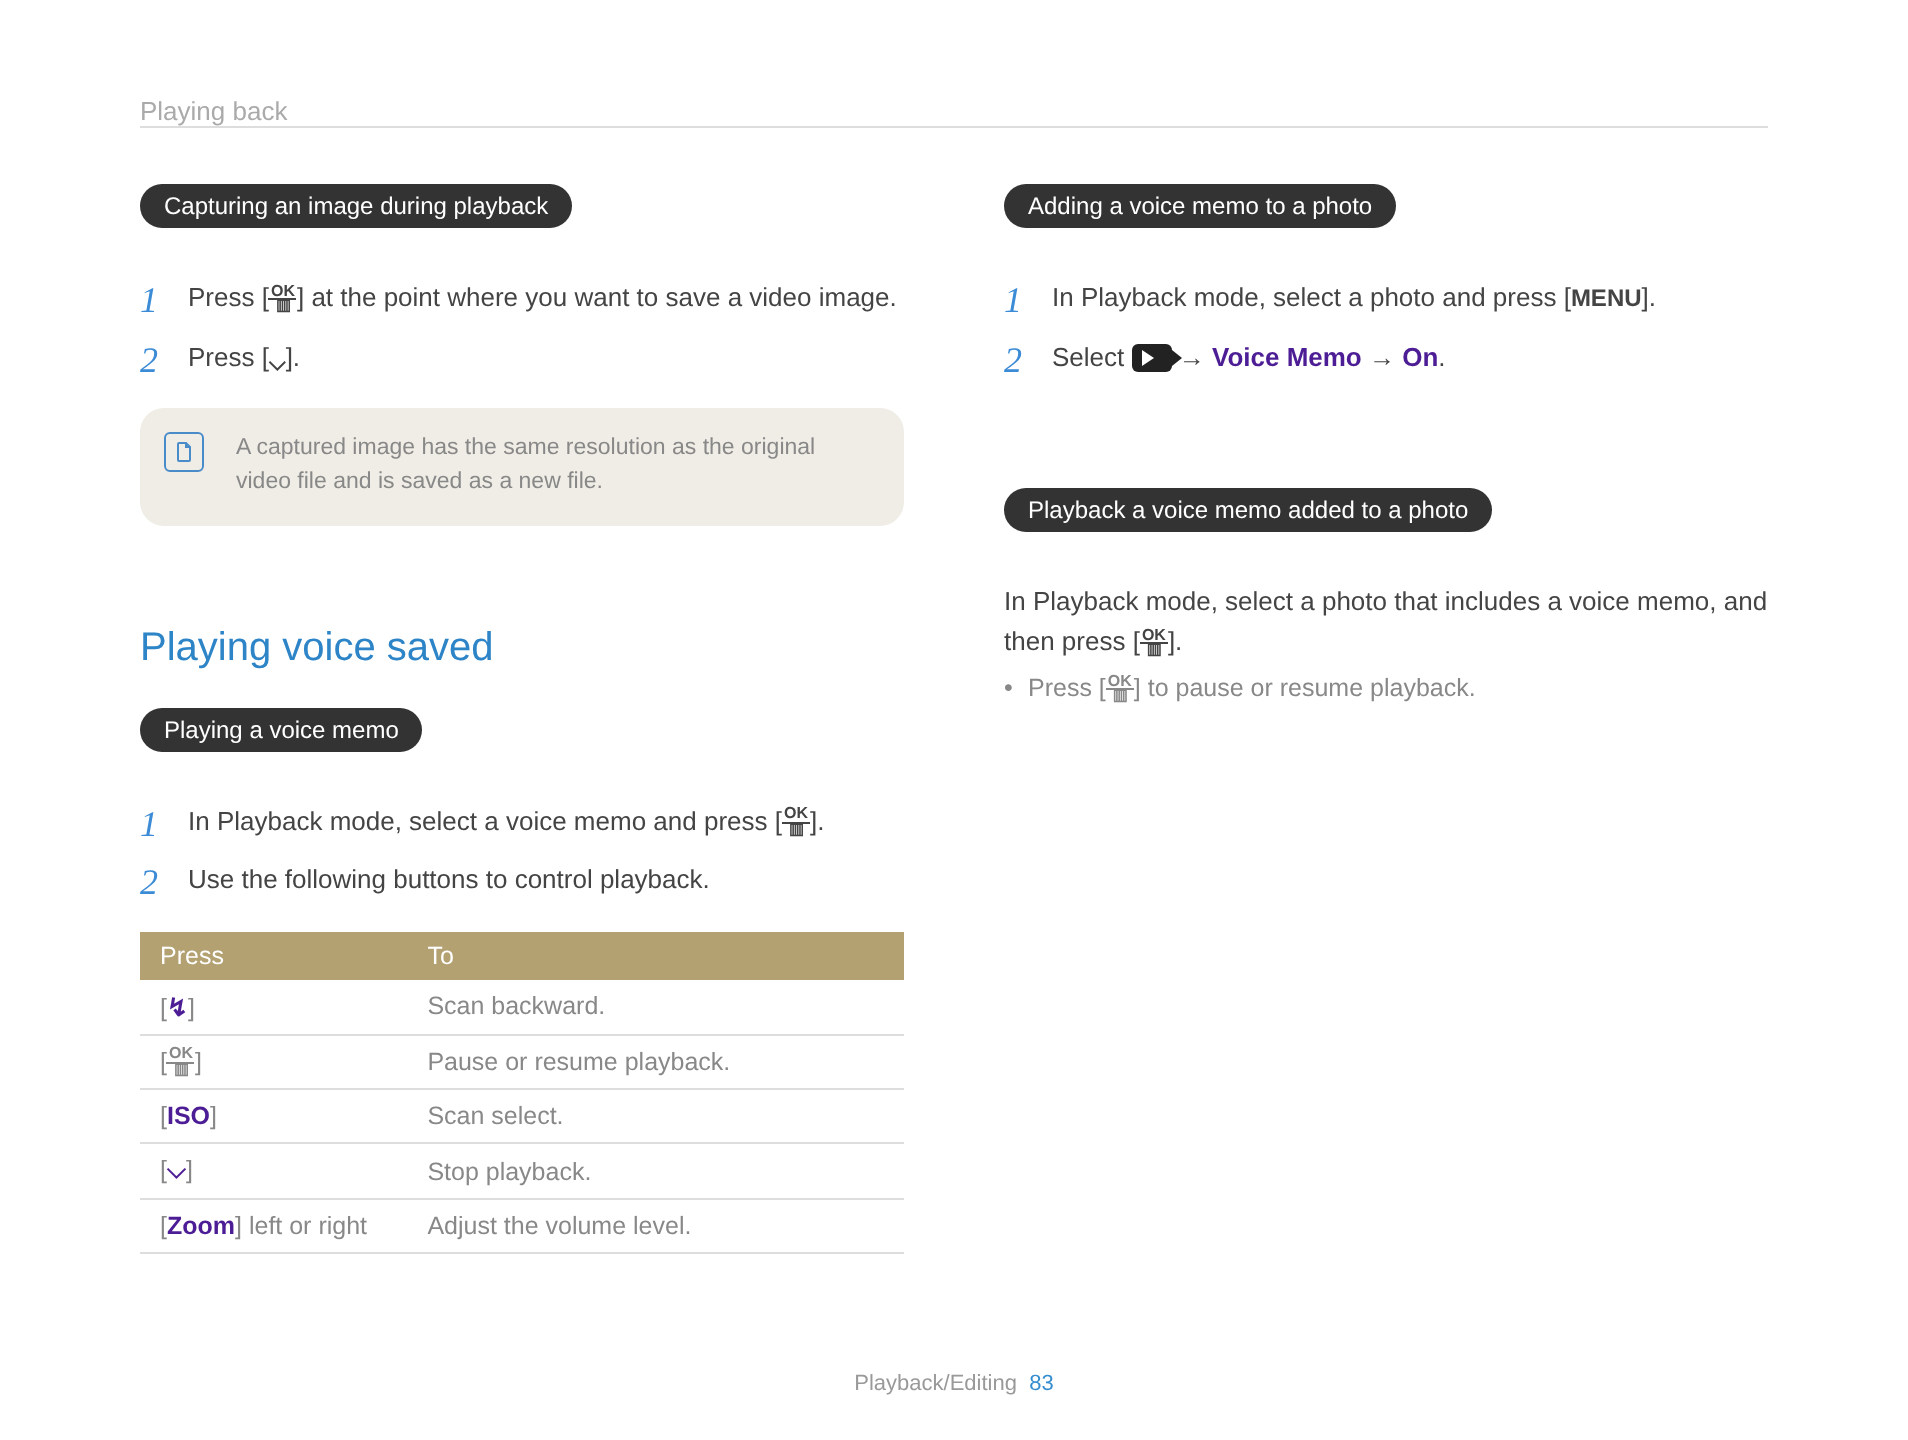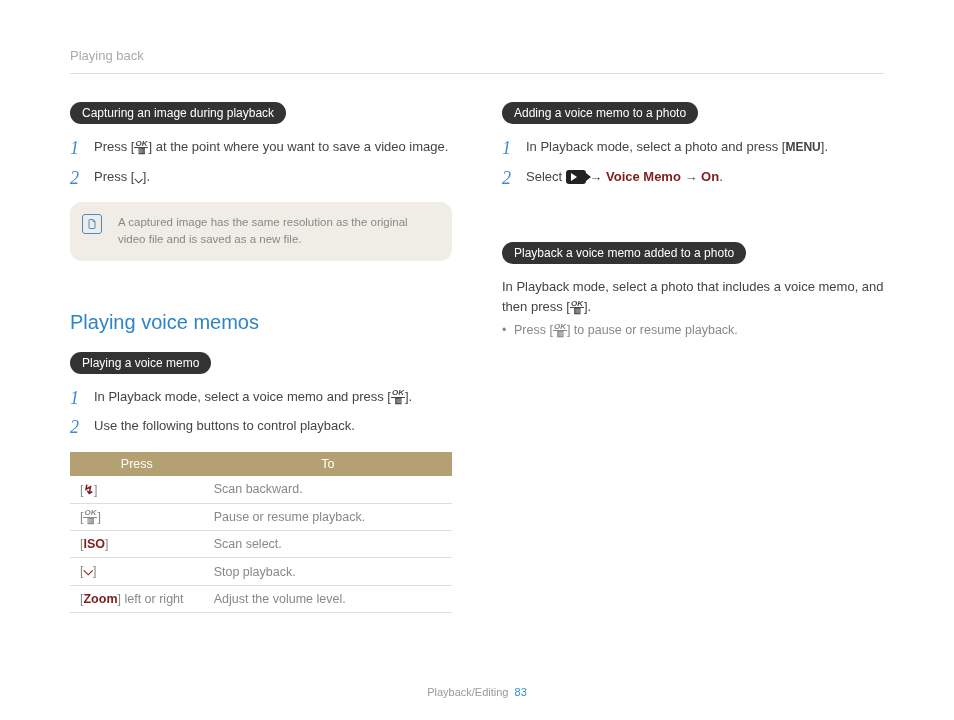--- a/index.html
+++ b/index.html
@@ -11,38 +11,38 @@
     width: 954px;
     height: 720px;
     padding: 48px 70px 24px 70px;
     position: relative;
   }
   .header {
     color: #aaa;
     font-size: 13px;
     margin-bottom: 28px;
     border-bottom: 1px solid #ddd;
-    padding-bottom: 10px;
+    padding-bottom: 0;
   }
   .columns {
     display: flex;
     gap: 50px;
   }
   .col {
     flex: 1;
     min-width: 0;
   }
   .pill {
     background: #333;
     color: #fff;
     font-size: 12px;
     border-radius: 12px;
     padding: 4px 12px;
     display: inline-block;
-    margin-bottom: 13px;
+    margin-bottom: 25px;
   }
   ol.steps {
     list-style: none;
     padding: 0;
     margin: 0 0 16px 0;
   }
   ol.steps > li {
     position: relative;
     padding-left: 24px;
     margin-bottom: 10px;
@@ -99,21 +99,21 @@
   table.controls {
     width: 100%;
     border-collapse: collapse;
     font-size: 12.5px;
     margin-top: 6px;
   }
   table.controls th {
     background: #b4a172;
     color: #fff;
     font-weight: normal;
-    text-align: center;
+    text-align: left;
     padding: 5px 10px;
   }
   table.controls td {
     padding: 6px 10px;
     border-bottom: 1px solid #ddd;
     color: #888;
   }
   table.controls td:first-child { width: 35%; }
   .btn-icon {
     display: inline-block;
@@ -124,21 +124,21 @@
   }
   .ok-icon {
     display: inline-block;
     width: 14px;
     vertical-align: middle;
     font-size: 8px;
     font-weight: bold;
     line-height: 0.8;
     text-align: center;
   }
-  .ok-icon .top { border-bottom: 1px solid currentColor; display:block;font-style:italic; }
+  .ok-icon .top { border-bottom: 1px solid currentColor; display:block; }
   .ok-icon .bot { display:block; letter-spacing:-0.5px;}
   .menu-text { font-weight: bold; font-size: 12px; }
   .footer {
     position: absolute;
     bottom: 22px;
     left: 0; right: 0;
     text-align: center;
     font-size: 11px;
     color: #999;
   }
@@ -175,21 +175,21 @@
     padding-left: 12px;
     position: relative;
     margin-top: 6px;
   }
   .gray-bullet::before {
     content: "•"; position: absolute; left: 0;
   }
   .icon-glyph {
     font-family: Arial, sans-serif;
   }
-  b { color: #7f1d1d; }
+  b { color: #4c1d95; }
   .spacer40 { height: 40px; }
 </style>
 </head>
 <body>
 
 <div class="header">Playing back</div>
 
 <div class="columns">
 
   <div class="col">
@@ -207,21 +207,21 @@
 
     <div class="note-box">
       <div class="note-icon">
         <svg viewBox="0 0 24 24">
             <path d="M14 3v4h4M14 3H7a1 1 0 0 0-1 1v16a1 1 0 0 0 1 1h10a1 1 0 0 0 1-1V7l-4-4z"></path>
           </svg>
       </div>
       <span>A captured image has the same resolution as the original video file and is saved as a new file.</span>
     </div>
 
-    <h2 class="section">Playing voice memos</h2>
+    <h2 class="section">Playing voice saved</h2>
 
     <div class="pill">Playing a voice memo</div>
 
     <ol class="steps">
       <li data-num="1">
         <span>In Playback mode, select a voice memo and press [</span><span class="ok-icon"><span class="top">OK</span><span class="bot">▥</span></span><span>].</span>
       </li>
       <li data-num="2">
         <span>Use the following buttons to control playback.</span>
       </li>

